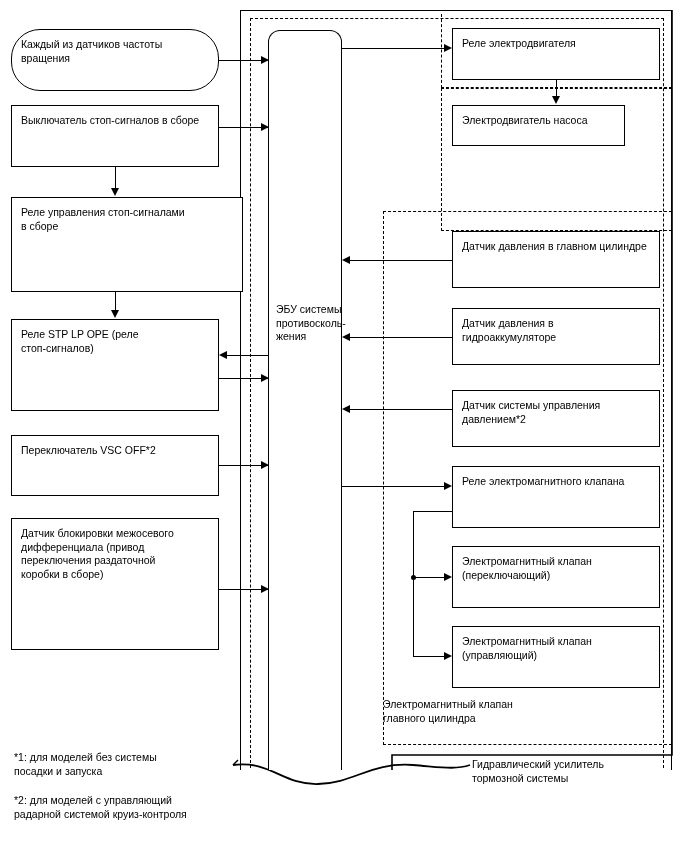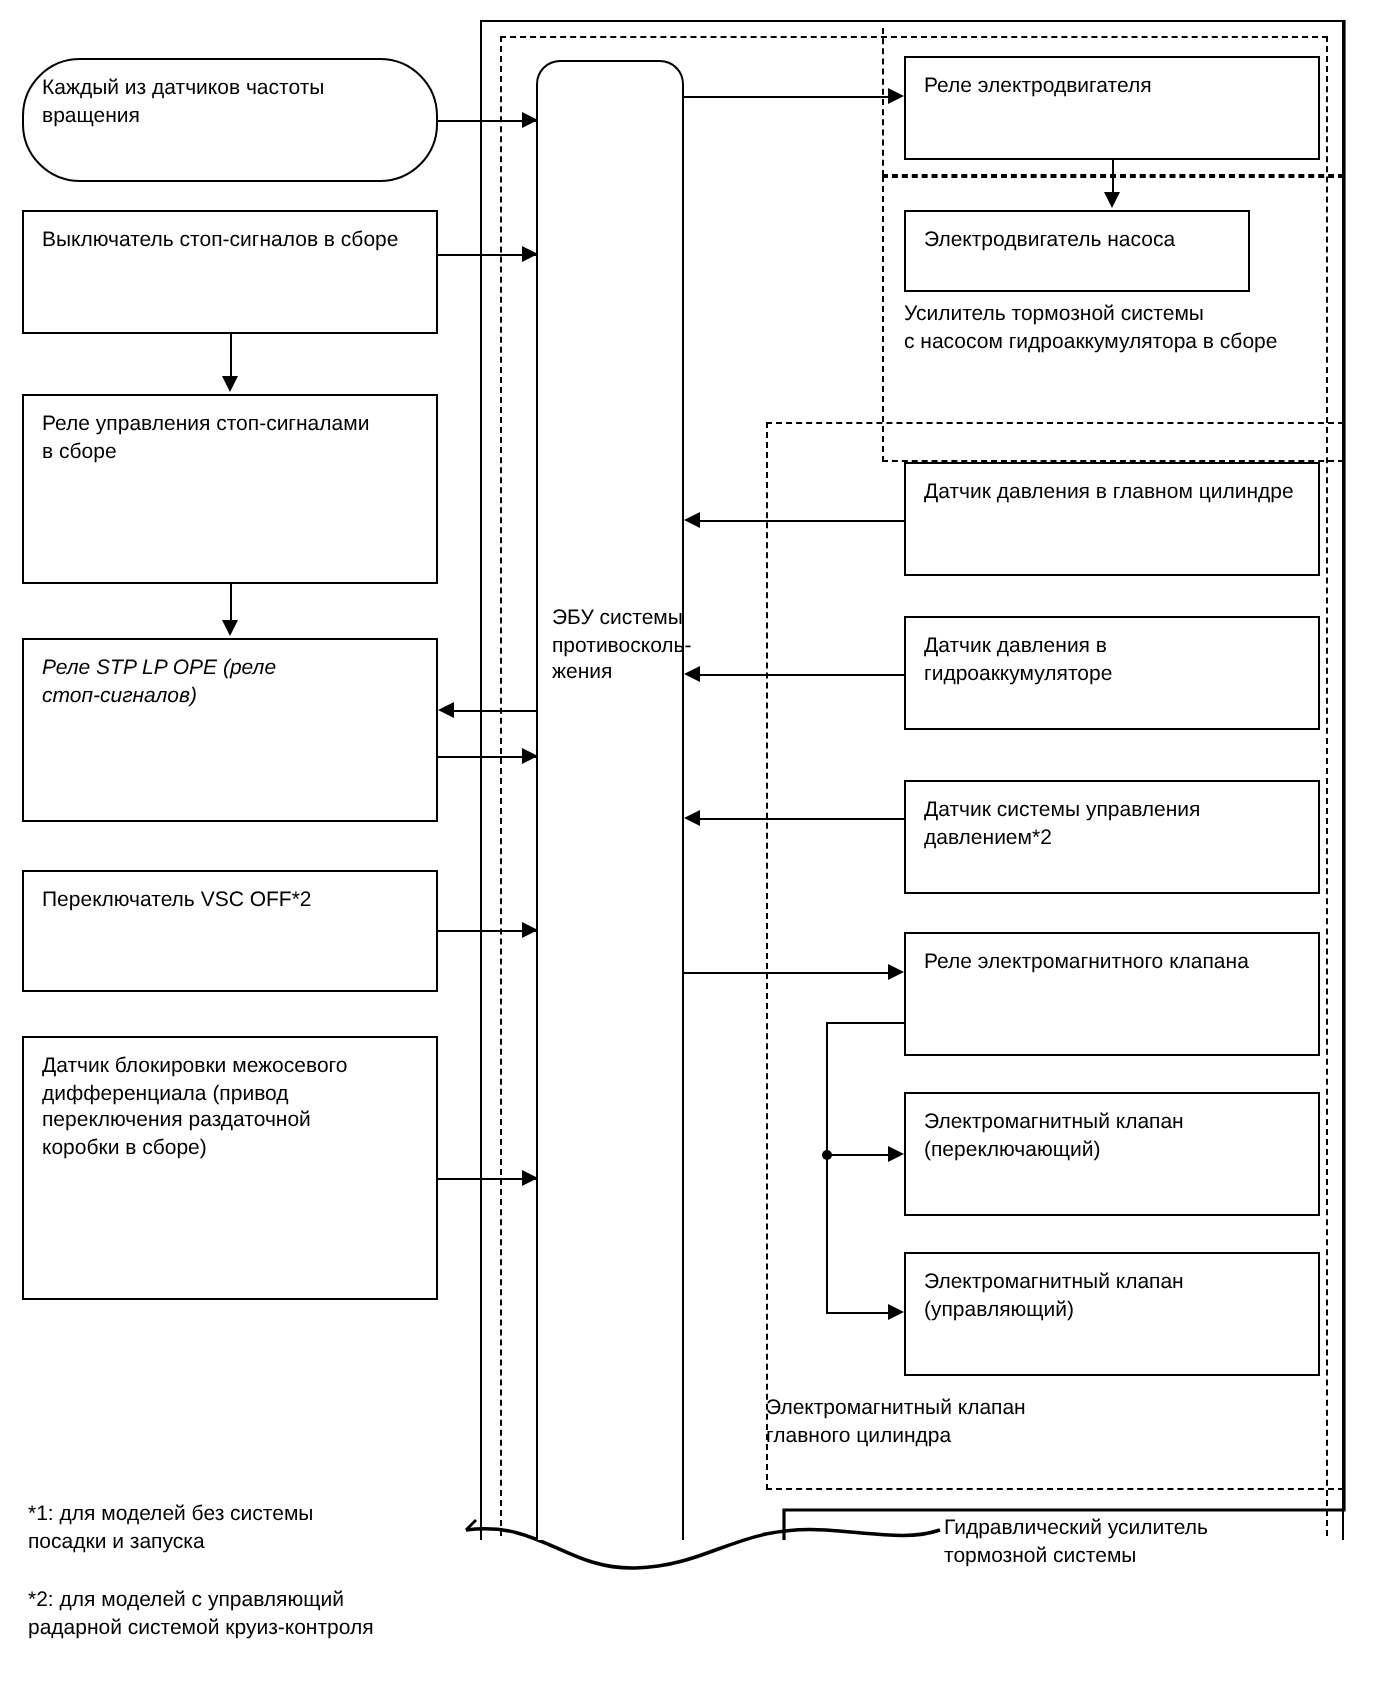--- a/index.html
+++ b/index.html
@@ -150,27 +150,27 @@
 
   <div class="box" style="left:11px; top:29px; width:208px; height:62px;border-radius:29px;">
     <span style="white-space:pre-line;">Каждый из датчиков частоты
 вращения</span>
   </div>
 
   <div class="box" style="left:11px; top:105px; width:208px; height:62px;">
     <span style="white-space:pre-line;">Выключатель стоп-сигналов в сборе</span>
   </div>
 
-  <div class="box" style="left:11px; top:197px; width:208px; height:95px;">
+  <div class="box" style="left:11px; top:197px; width:232px; height:95px;">
     <span style="white-space:pre-line;">Реле управления стоп-сигналами
 в сборе</span>
   </div>
 
   <div class="box" style="left:11px; top:319px; width:208px; height:92px;">
-    <span style="white-space:pre-line;font-style:italic;">Реле STP LP OPE (реле
+    <span style="white-space:pre-line;">Реле STP LP OPE (реле
 стоп-сигналов)</span>
   </div>
 
   <div class="box" style="left:11px; top:435px; width:208px; height:61px;">
     <span style="white-space:pre-line;">Переключатель VSC OFF*2</span>
   </div>
 
   <div class="box" style="left:11px; top:518px; width:208px; height:132px;">
     <span style="white-space:pre-line;">Датчик блокировки межосевого
 дифференциала (привод
@@ -206,22 +206,20 @@
   <div class="box" style="left:452px; top:546px; width:208px; height:62px;">
     <span style="white-space:pre-line;">Электромагнитный клапан
 (переключающий)</span>
   </div>
 
   <div class="box" style="left:452px; top:626px; width:208px; height:62px;">
     <span style="white-space:pre-line;">Электромагнитный клапан
 (управляющий)</span>
   </div>
 
-  <div class="freetext" style="left:452px; top:150px; width:230px;">Усилитель тормозной системы
-с насосом гидроаккумулятора в сборе</div>
 
   <div class="freetext" style="left:383px; top:697px; width:230px;">Электромагнитный клапан
 главного цилиндра</div>
 
   <div class="freetext" style="left:472px; top:757px; width:230px;">Гидравлический усилитель
 тормозной системы</div>
 
   <div class="freetext" style="left:14px; top:750px; width:215px;">*1: для моделей без системы
 посадки и запуска</div>
 

